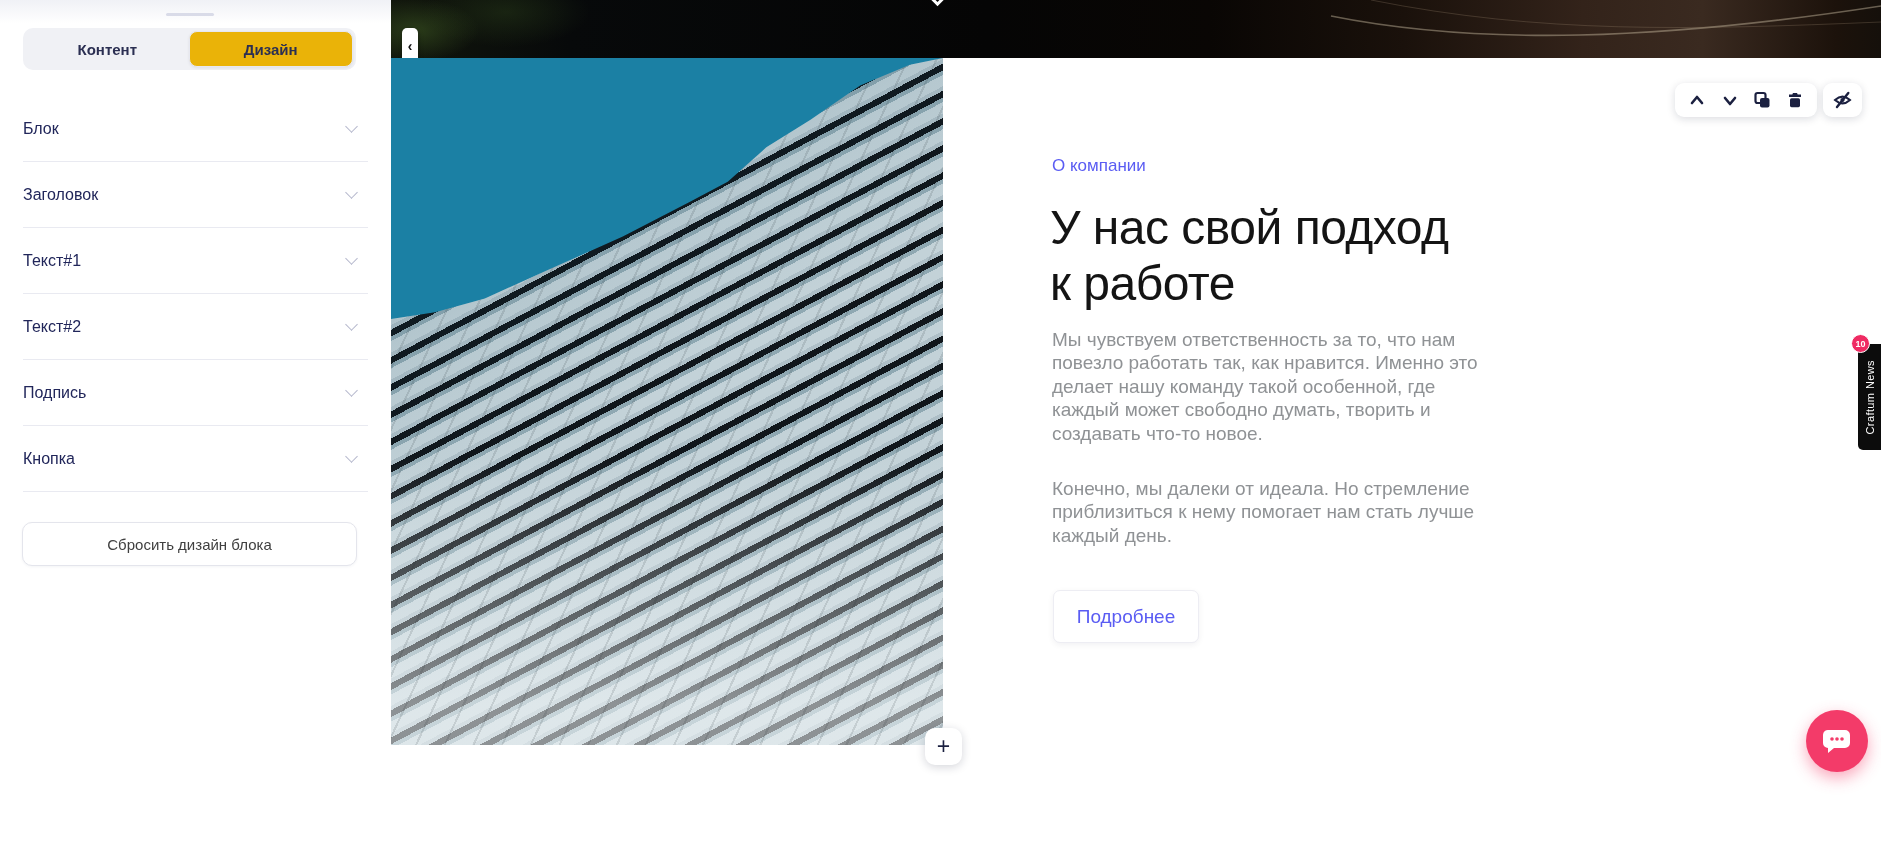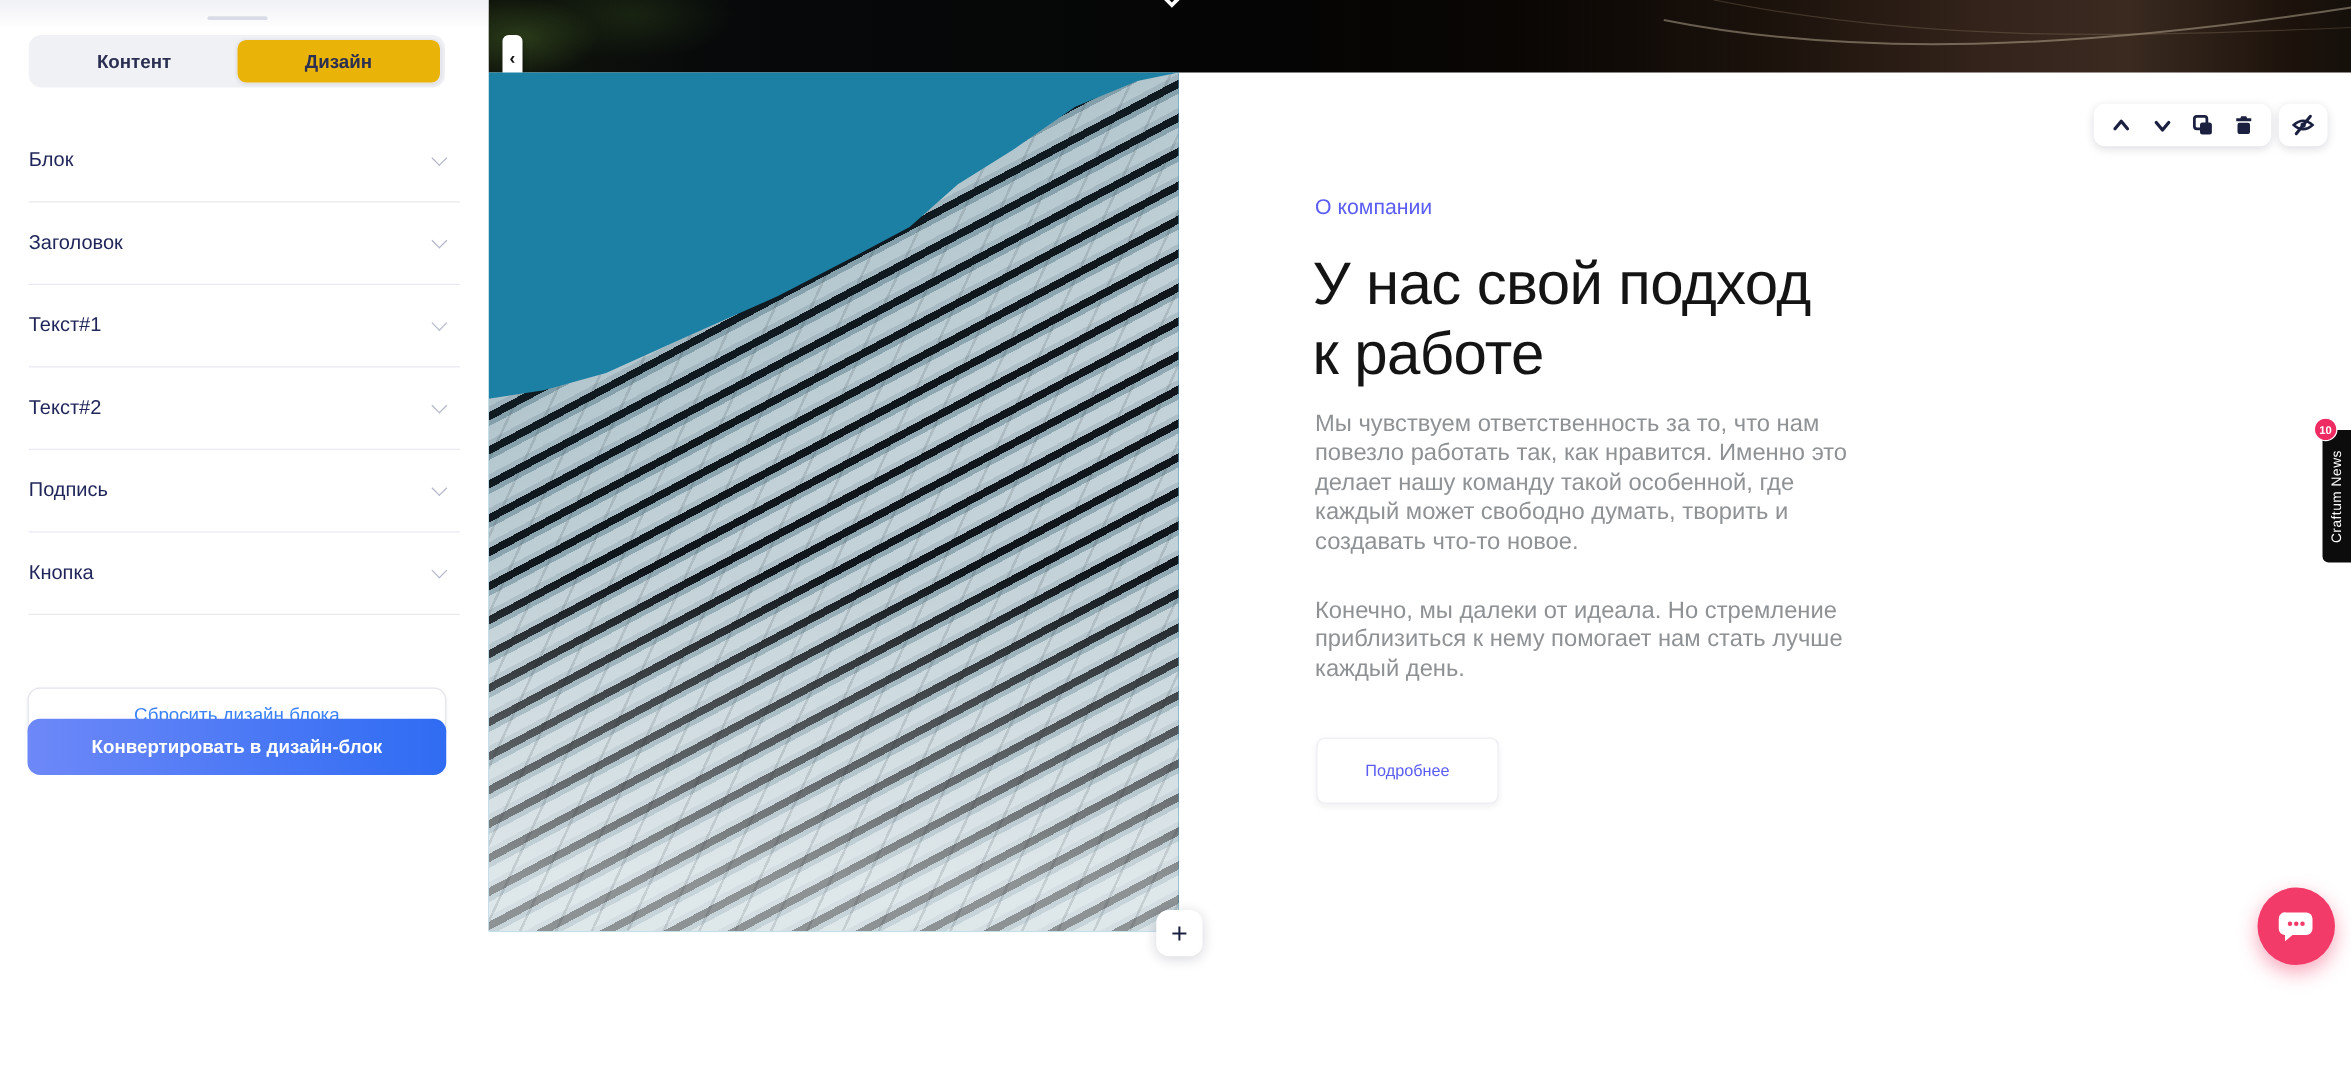--- a/index.html
+++ b/index.html
@@ -11,21 +11,21 @@
   .sidebar::before { content:""; position:absolute; left:0; top:0; width:100%; height:26px;
     background:linear-gradient(180deg,#f0f1f6 0%, rgba(255,255,255,0) 90%); }
   .drag-handle { position:absolute; left:166px; top:13px; width:48px; height:3px; background:#d9dbe8; border-radius:2px; }
   .tabbar { position:absolute; left:23px; top:28px; width:333px; height:42px; background:#f0f1f5; border-radius:10px; display:flex; padding:3px;justify-content:center; }
   .tab { flex:1; border:none; background:transparent; border-radius:8px; font-family:inherit; font-size:15px; font-weight:600; color:#2b2f52; cursor:pointer; }
   .tab.active { background:#eab308; border:1px solid #e7e8ef; box-shadow:0 1px 3px rgba(25,30,60,.08); }
   .sections { position:absolute; left:23px; top:96px; width:345px; }
   .section-row { height:66px; border-bottom:1px solid #e9eaf1; display:flex; align-items:center; justify-content:space-between; cursor:pointer; }
   .section-label { font-size:16px; color:#21265a; }
   .chev { width:9px; height:9px; border-right:1.8px solid #b4b7cc; border-bottom:1.8px solid #b4b7cc; transform:rotate(45deg); margin-right:12px; margin-top:-4px; }
-  .reset-btn { position:absolute; left:22px; top:522px; width:335px; height:44px; background:#fff; border:1px solid #e4e5ec; border-radius:10px; color:#3b82f6; font-family:inherit; font-size:15px; cursor:pointer; box-shadow:0 1px 3px rgba(20,30,70,.05);margin-top:28px; }
+  .reset-btn { position:absolute; left:22px; top:522px; width:335px; height:44px; background:#fff; border:1px solid #e4e5ec; border-radius:10px; color:#404040; font-family:inherit; font-size:15px; cursor:pointer; box-shadow:0 1px 3px rgba(20,30,70,.05); }
   .convert-btn { position:absolute; left:22px; top:575px; width:335px; height:45px; border:none; border-radius:10px;
     background:linear-gradient(90deg,#6d88f8 0%,#2f6cf3 100%); color:#fff; font-family:inherit; font-size:15px; font-weight:700; cursor:pointer; }
 
   
   .canvas { position:absolute; left:391px; top:0; width:1490px; height:859px; background:#fff; }
 
   .hero-strip { position:absolute; left:0; top:0; width:1490px; height:58px; overflow:hidden; cursor:pointer;
     background:
       radial-gradient(90px 45px at 25px 30px, rgba(64,92,36,.55), rgba(64,92,36,0) 70%),
       radial-gradient(120px 50px at 115px 12px, rgba(42,62,26,.45), rgba(42,62,26,0) 70%),
@@ -45,21 +45,21 @@
       repeating-linear-gradient(115deg, rgba(20,30,35,.12) 0 2px, rgba(0,0,0,0) 2px 26px),
       linear-gradient(152deg, rgba(10,70,95,.35) 0%, rgba(10,70,95,.08) 30%, rgba(255,255,255,0) 48%),
       linear-gradient(180deg, rgba(255,255,255,0) 58%, rgba(244,248,249,.55) 94%); }
 
   .eyebrow { position:absolute; left:661px; top:156px; font-size:17px; color:#5a5cf3; text-decoration:none; cursor:pointer; }
   .heading { position:absolute; left:659px; top:200px; width:600px; font-size:48px; line-height:56px; font-weight:400; color:#141414; letter-spacing:-0.5px; white-space:pre-line; cursor:text; }
   .para { position:absolute; left:661px; width:452px; font-size:19px; line-height:23.4px; color:#8f9295; cursor:text; }
   .p1 { top:328px; }
   .p2 { top:477px; }
   .more-btn { position:absolute; left:662px; top:590px; width:146px; height:53px; background:#fff; border:1px solid #ededf3; border-radius:7px;
-    color:#5a5cf3; font-family:inherit; font-size:13px; cursor:pointer; box-shadow:0 2px 6px rgba(20,20,50,.06); }
+    color:#5a5cf3; font-family:inherit; font-size:19px; cursor:pointer; box-shadow:0 2px 6px rgba(20,20,50,.06); }
 
   .toolbar { position:absolute; left:1284px; top:83px; width:142px; height:34px; background:#fff; border-radius:9px;
     box-shadow:0 2px 8px rgba(15,20,50,.15); display:flex; align-items:center; justify-content:space-around; padding:0 6px; }
   .tool-btn { width:24px; height:24px; border:none; background:transparent; cursor:pointer; display:flex; align-items:center; justify-content:center; padding:0; }
   .eye-btn { position:absolute; left:1432px; top:83px; width:39px; height:34px; background:#fff; border:none; border-radius:9px;
     box-shadow:0 2px 8px rgba(15,20,50,.15); cursor:pointer; display:flex; align-items:center; justify-content:center; }
 
   .add-btn { position:absolute; left:534px; top:728px; width:37px; height:37px; background:#fff; border:none; border-radius:10px;
     box-shadow:0 2px 10px rgba(15,20,50,.18); color:#1b2040; font-size:23px; font-weight:400; cursor:pointer; display:flex; align-items:center; justify-content:center; font-family:inherit; line-height:1; }
 
@@ -104,21 +104,20 @@
       <div class="section-row">
         <span class="section-label">Подпись</span>
         <span class="chev"></span>
       </div>
       <div class="section-row">
         <span class="section-label">Кнопка</span>
         <span class="chev"></span>
       </div>
     </div>
     <button class="reset-btn">Сбросить дизайн блока</button>
-    <button class="convert-btn">Конвертировать в дизайн-блок</button>
   </aside>
 
   <main class="canvas">
 
     <div class="hero-strip">
       <svg class="strand-svg" width="1490" height="58">
         <path d="M940 16 C1090 46 1270 40 1490 6" stroke="rgba(205,190,165,0.45)" stroke-width="1.6" fill="none"></path>
         <path d="M980 0 C1150 34 1300 30 1490 22" stroke="rgba(150,130,105,0.3)" stroke-width="1" fill="none"></path>
       </svg>
       <div class="diamond"></div>

